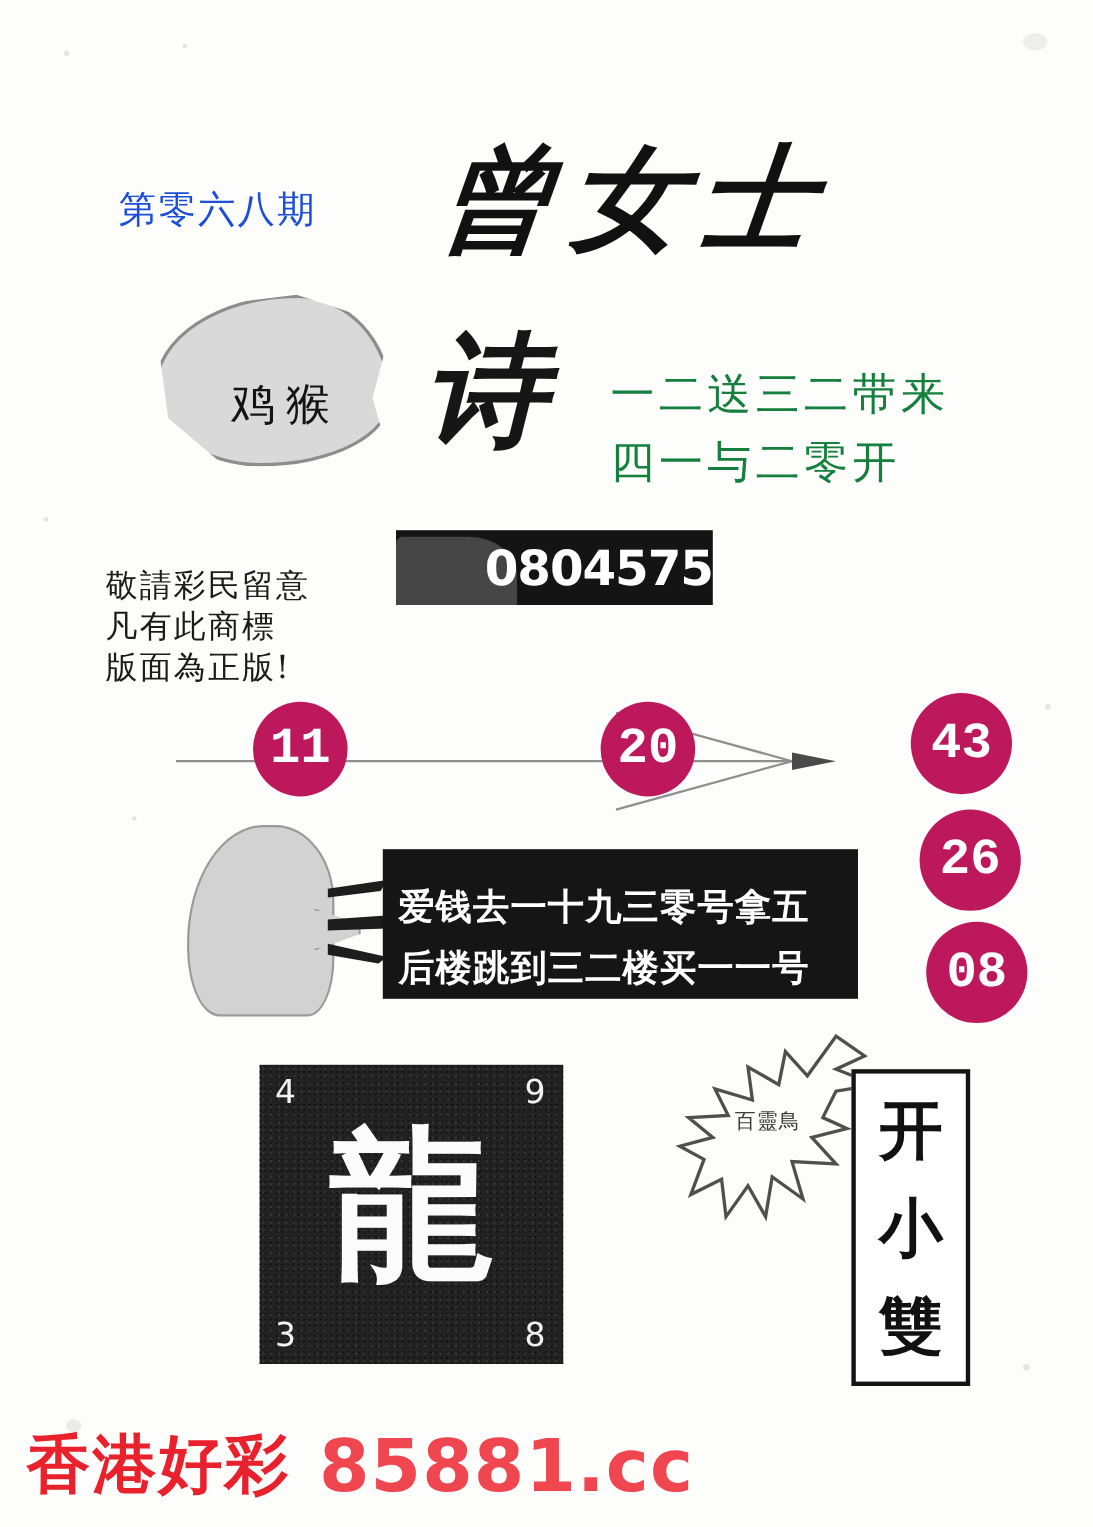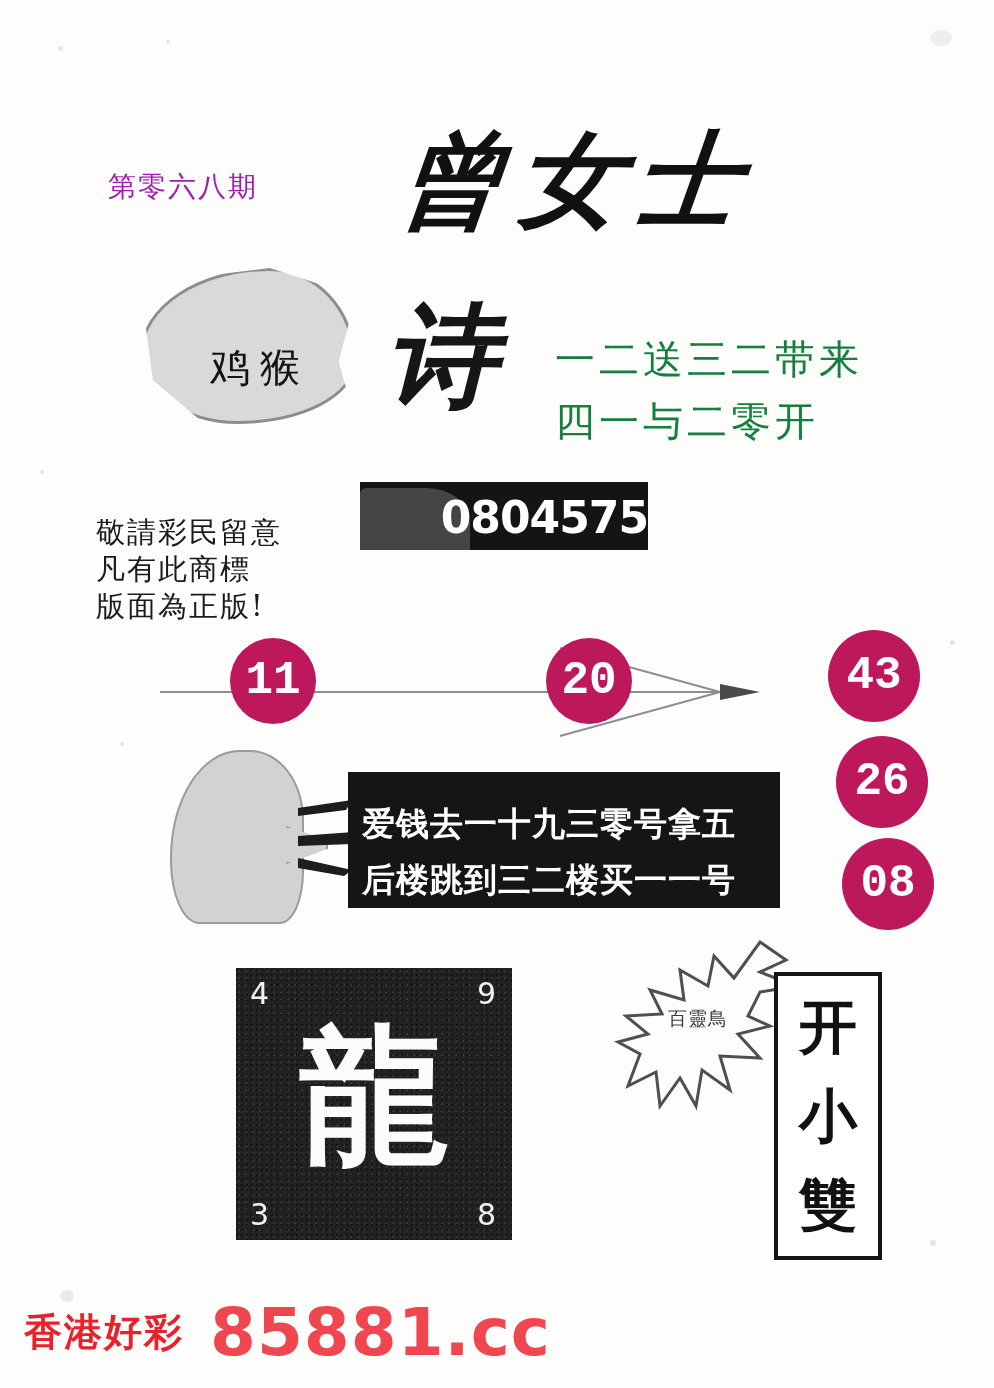--- a/index.html
+++ b/index.html
@@ -24,23 +24,23 @@
     border-radius: 50%;
     opacity: 0.55;
   }
 
   
   .issue-label {
     position: absolute;
     left: 108px;
     top: 168px;
     font-family: "DejaVu Serif", serif;
-    font-size: 28px;
+    font-size: 34px;
     letter-spacing: 2px;
-    color: #a21caf;
+    color: #1d4ed8;
     white-space: nowrap;
   }
   .brand-title {
     position: absolute;
     left: 400px;
     top: 112px;
     font-family: "DejaVu Serif", serif;
     font-size: 104px;
     font-weight: bold;
     font-style: italic;
@@ -294,21 +294,21 @@
     width: 994px;
     height: 92px;
     display: flex;
     align-items: center;
     padding-left: 24px;
     box-sizing: border-box;
   }
   .footer-cn {
     font-family: "DejaVu Serif", serif;
     font-weight: bold;
-    font-size: 38px;
+    font-size: 58px;
     letter-spacing: 2px;
     color: #e8212c;
     white-space: nowrap;
   }
   .footer-url {
     margin-left: 26px;
     font-family: "DejaVu Sans", sans-serif;
     font-weight: bold;
     font-size: 66px;
     letter-spacing: 1px;

